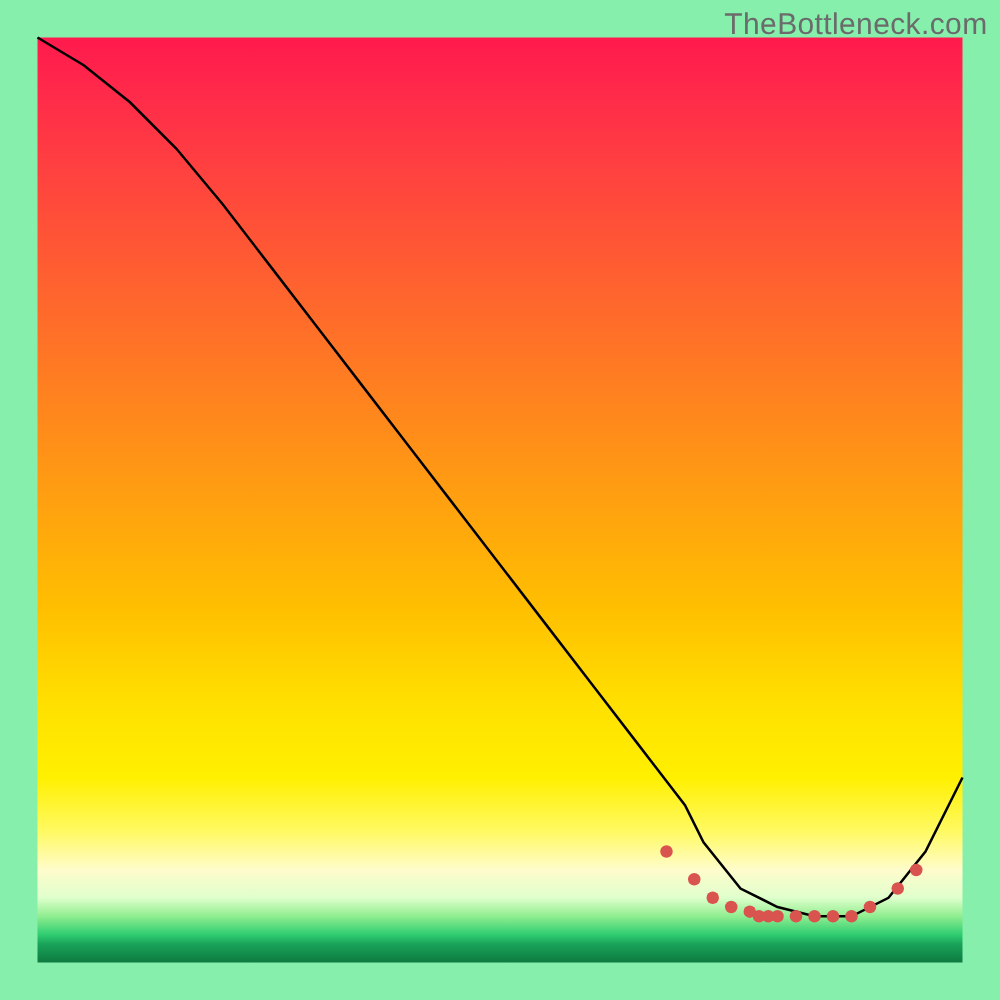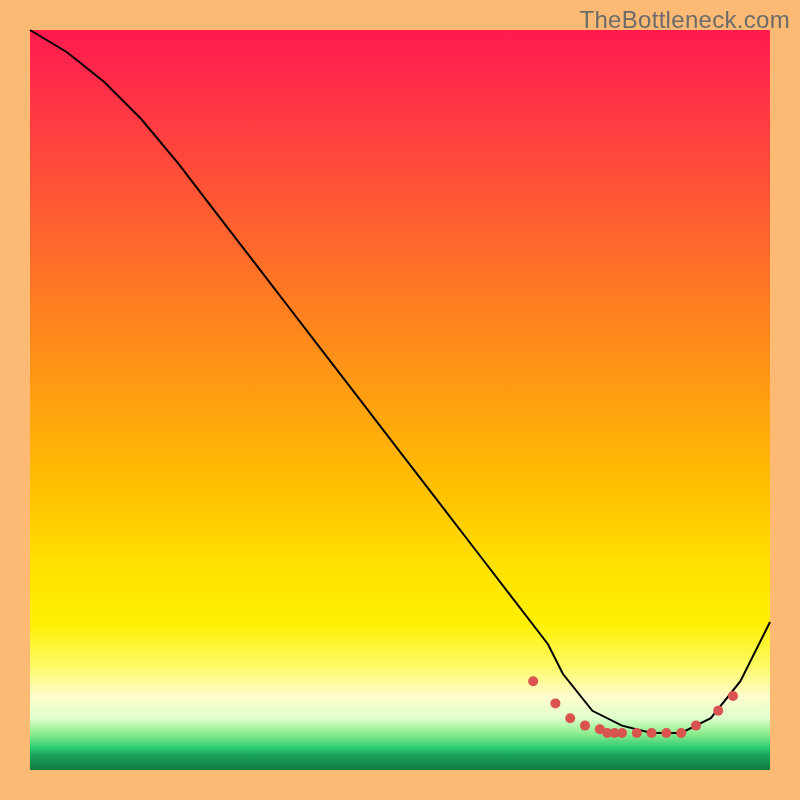--- a/index.html
+++ b/index.html
@@ -8,21 +8,21 @@
     width: 800px;
     height: 800px;
     background: #000;
     overflow: hidden;
     font-family: Arial, Helvetica, sans-serif;
   }
   .stage {
     position: relative;
     width: 800px;
     height: 800px;
-    background: #fdba74;
+    background: #86efac;
   }
   .plot {
     position: absolute;
     left: 30px;
     top: 30px;
     width: 740px;
     height: 740px;
     
     background: linear-gradient(to bottom,
       #ff1a4d 0%,

